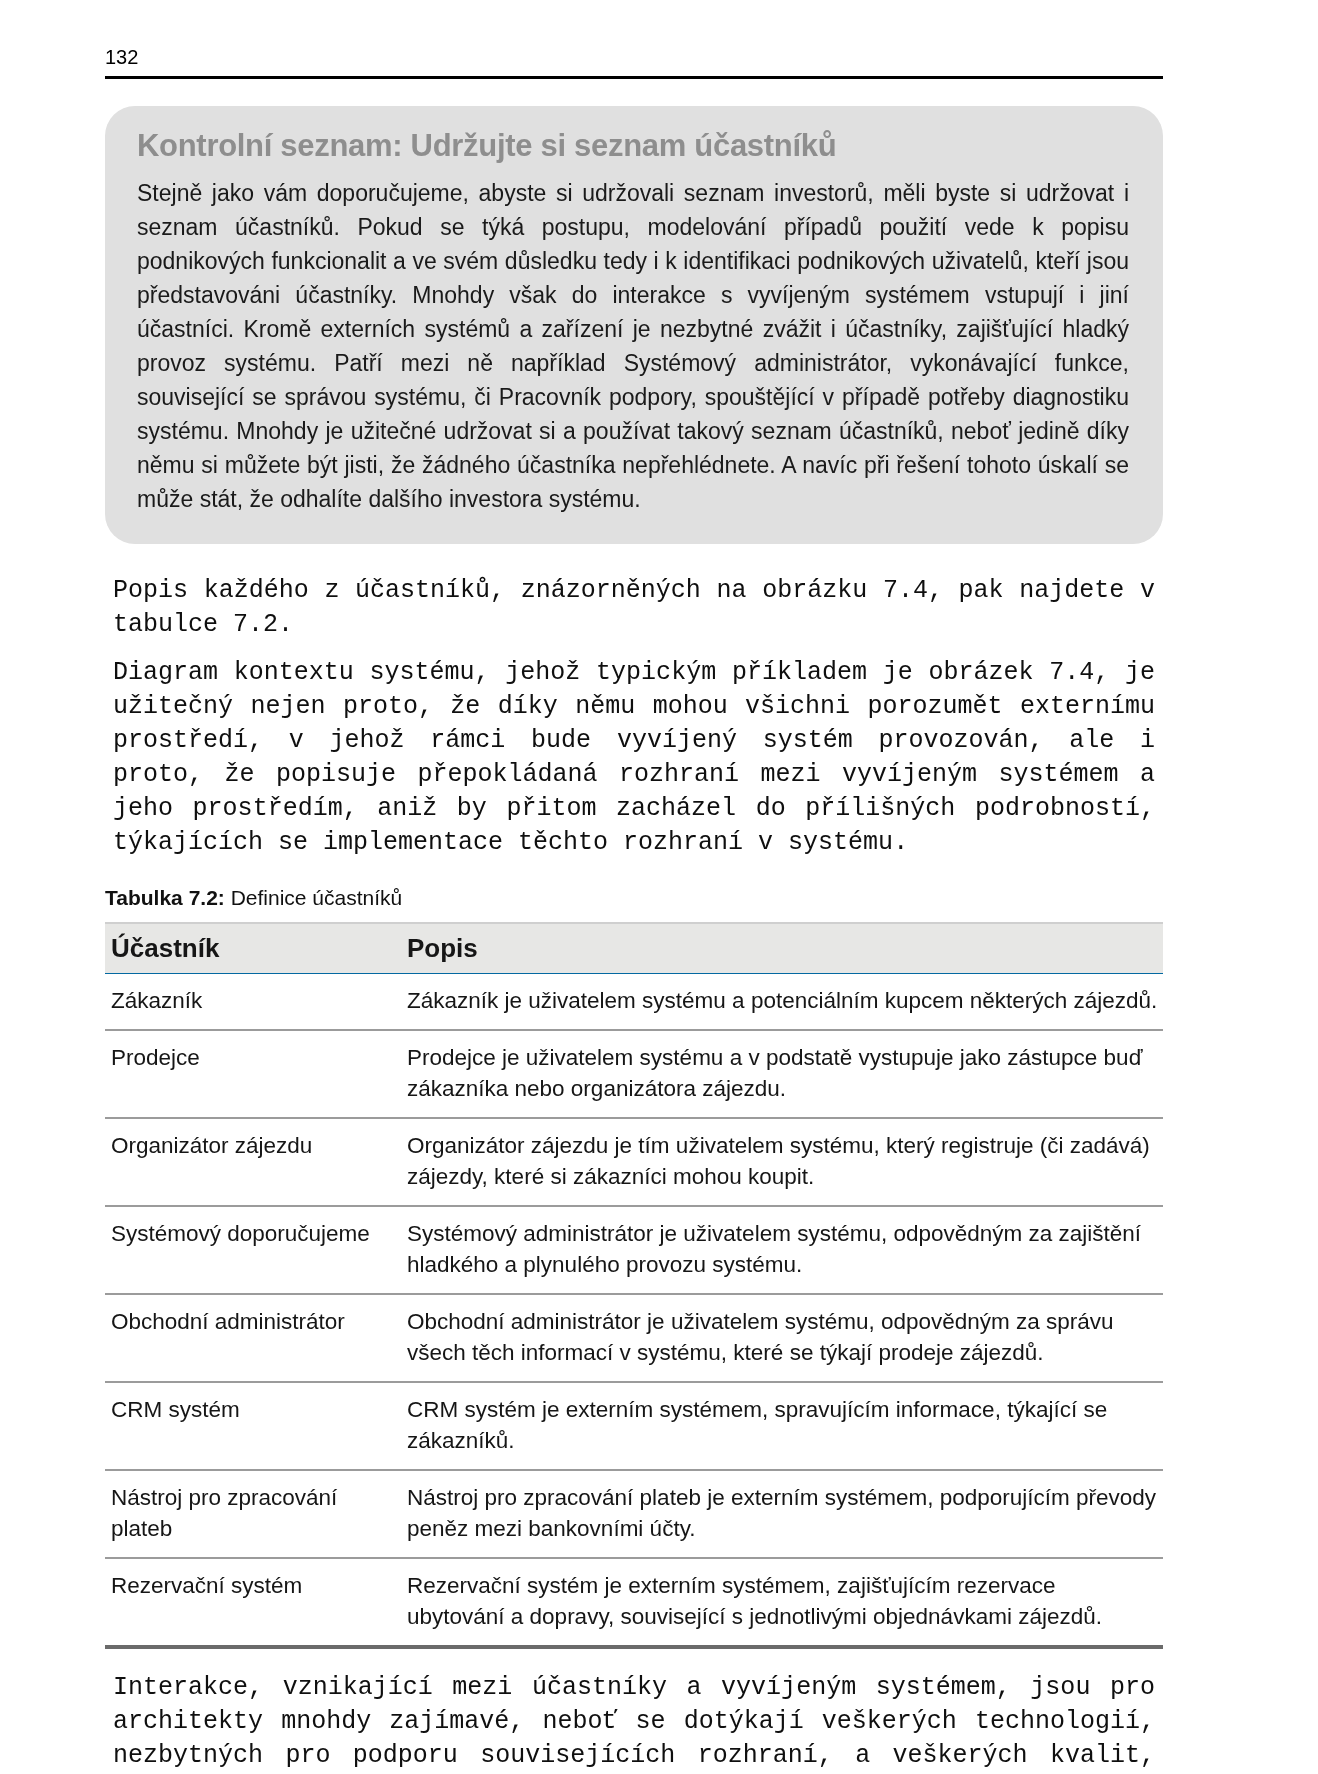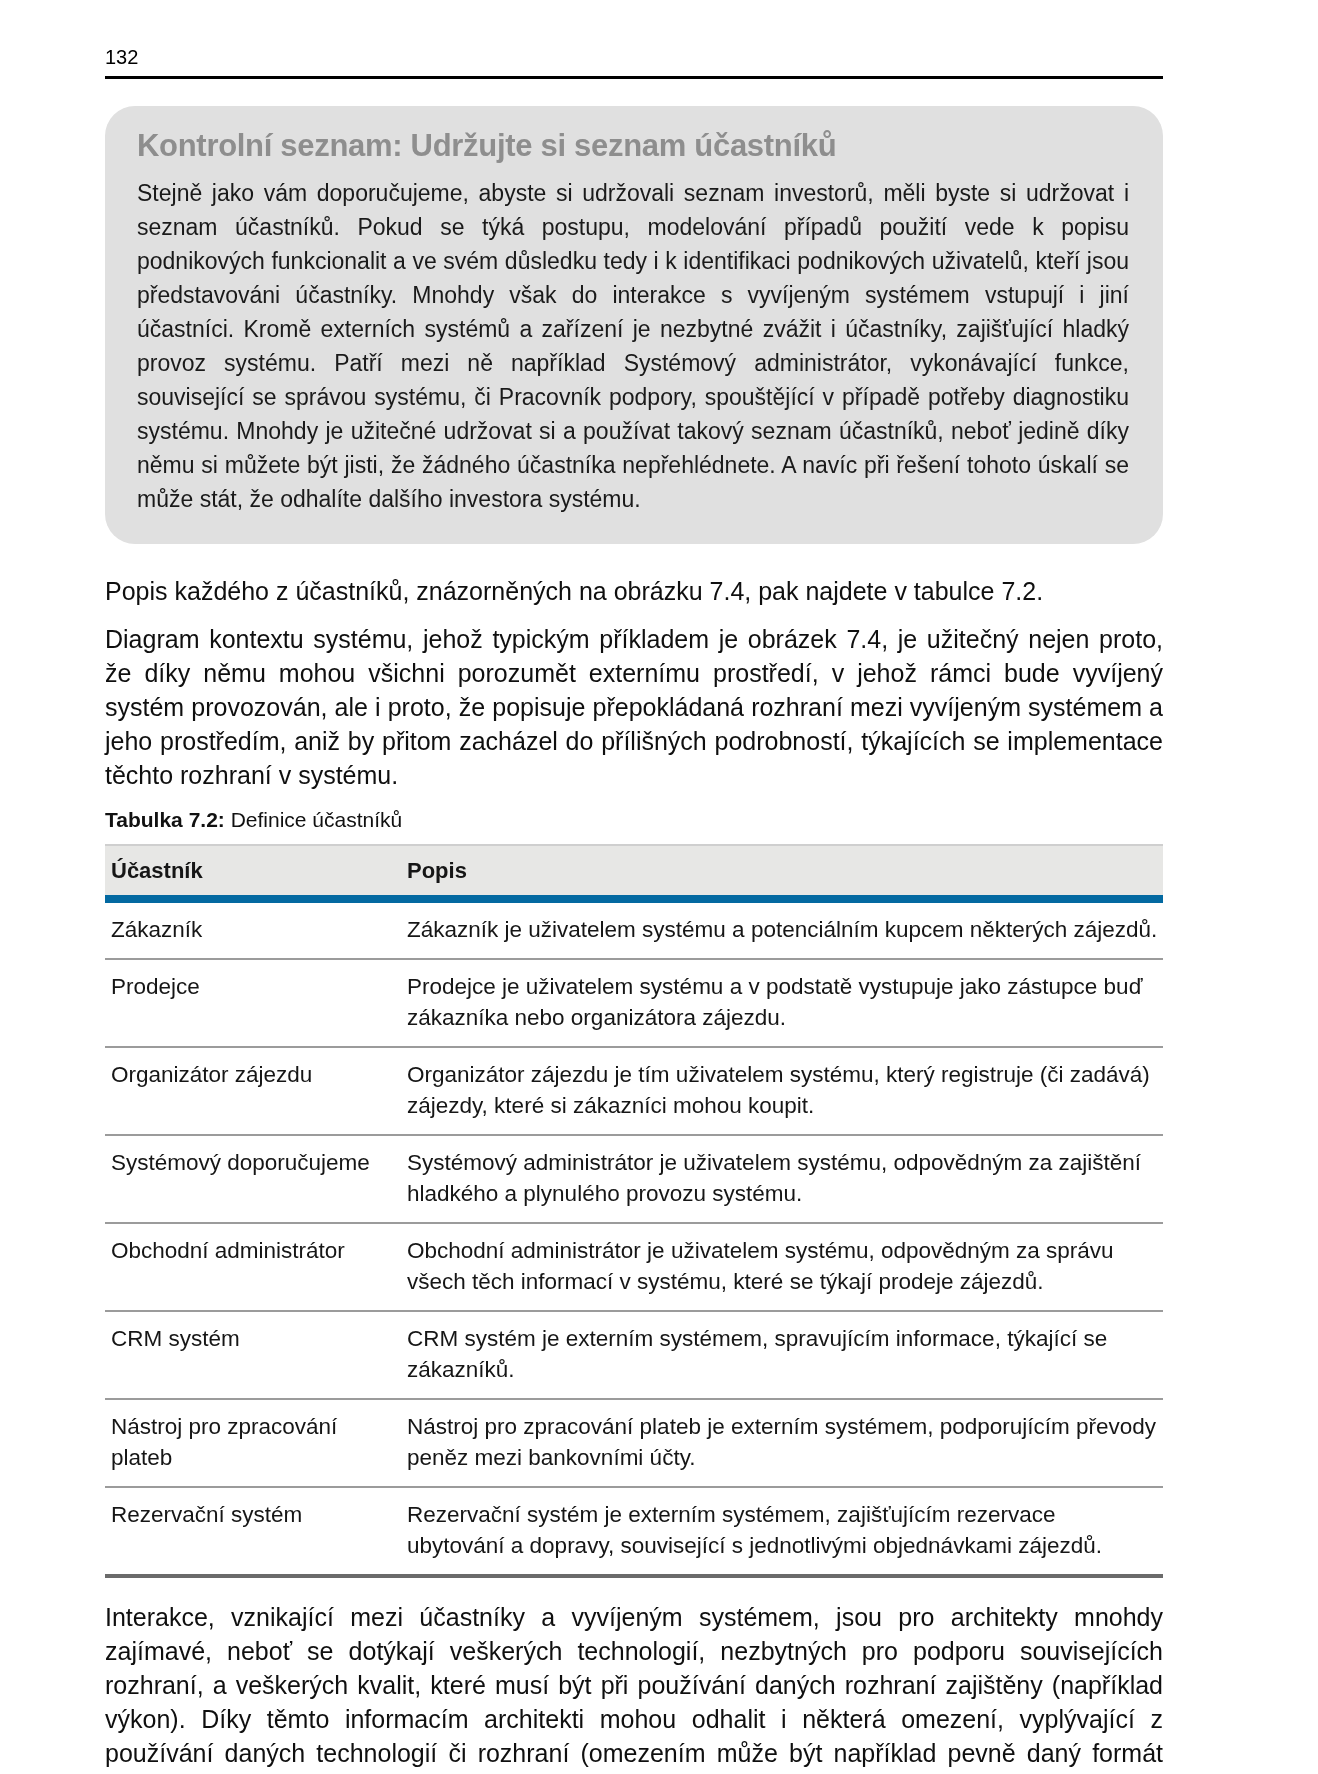--- a/index.html
+++ b/index.html
@@ -43,53 +43,53 @@
   }
   .callout-body {
     margin: 0;
     font-size: 23px;
     line-height: 34px;
     text-align: justify;
     color: #1a1a1a;
   }
   
   .body-para {
-    font-family: Liberation Sans, sans-serif;
+    font-family: Liberation Mono, monospace;
     font-size: 25px;
     line-height: 34px;
     text-align: justify;
     color: #0f0f0f;
-    margin: 0;
+    margin: 8px;
   }
   .p1 { margin-top: 30px; }
   .p2 { margin-top: 14px; }
   .p3 { margin-top: 22px; }
   
   .table-caption {
-    margin-top: 16px;
+    margin-top: 26px;
     margin-bottom: 12px;
     font-size: 21px;
     color: #111;
   }
   .table-caption .cap-label { font-weight: bold; }
   table.actors {
     width: 100%;
     border-collapse: collapse;
     font-size: 22.5px;
     line-height: 31px;
     color: #161616;
   }
   table.actors thead th {
     background: #e7e7e5;
     text-align: left;
     font-weight: bold;
     padding: 9px 0 9px 6px;
     border-top: 2px solid #cfcfcf;
-    border-bottom: 8px solid #0369a1;
-    font-size: 22px;
+    border-bottom: 1px solid #0369a1;
+    font-size: 26px;
   }
   table.actors th.col-actor { width: 290px; }
   table.actors td {
     vertical-align: top;
     padding: 11px 0 13px 6px;
     border-bottom: 2px solid #9b9b9b;
   }
   table.actors tr:last-child td { border-bottom: 4px solid #6b6b6b; }
   table.actors td.desc { padding-right: 4px; }
 </style>

